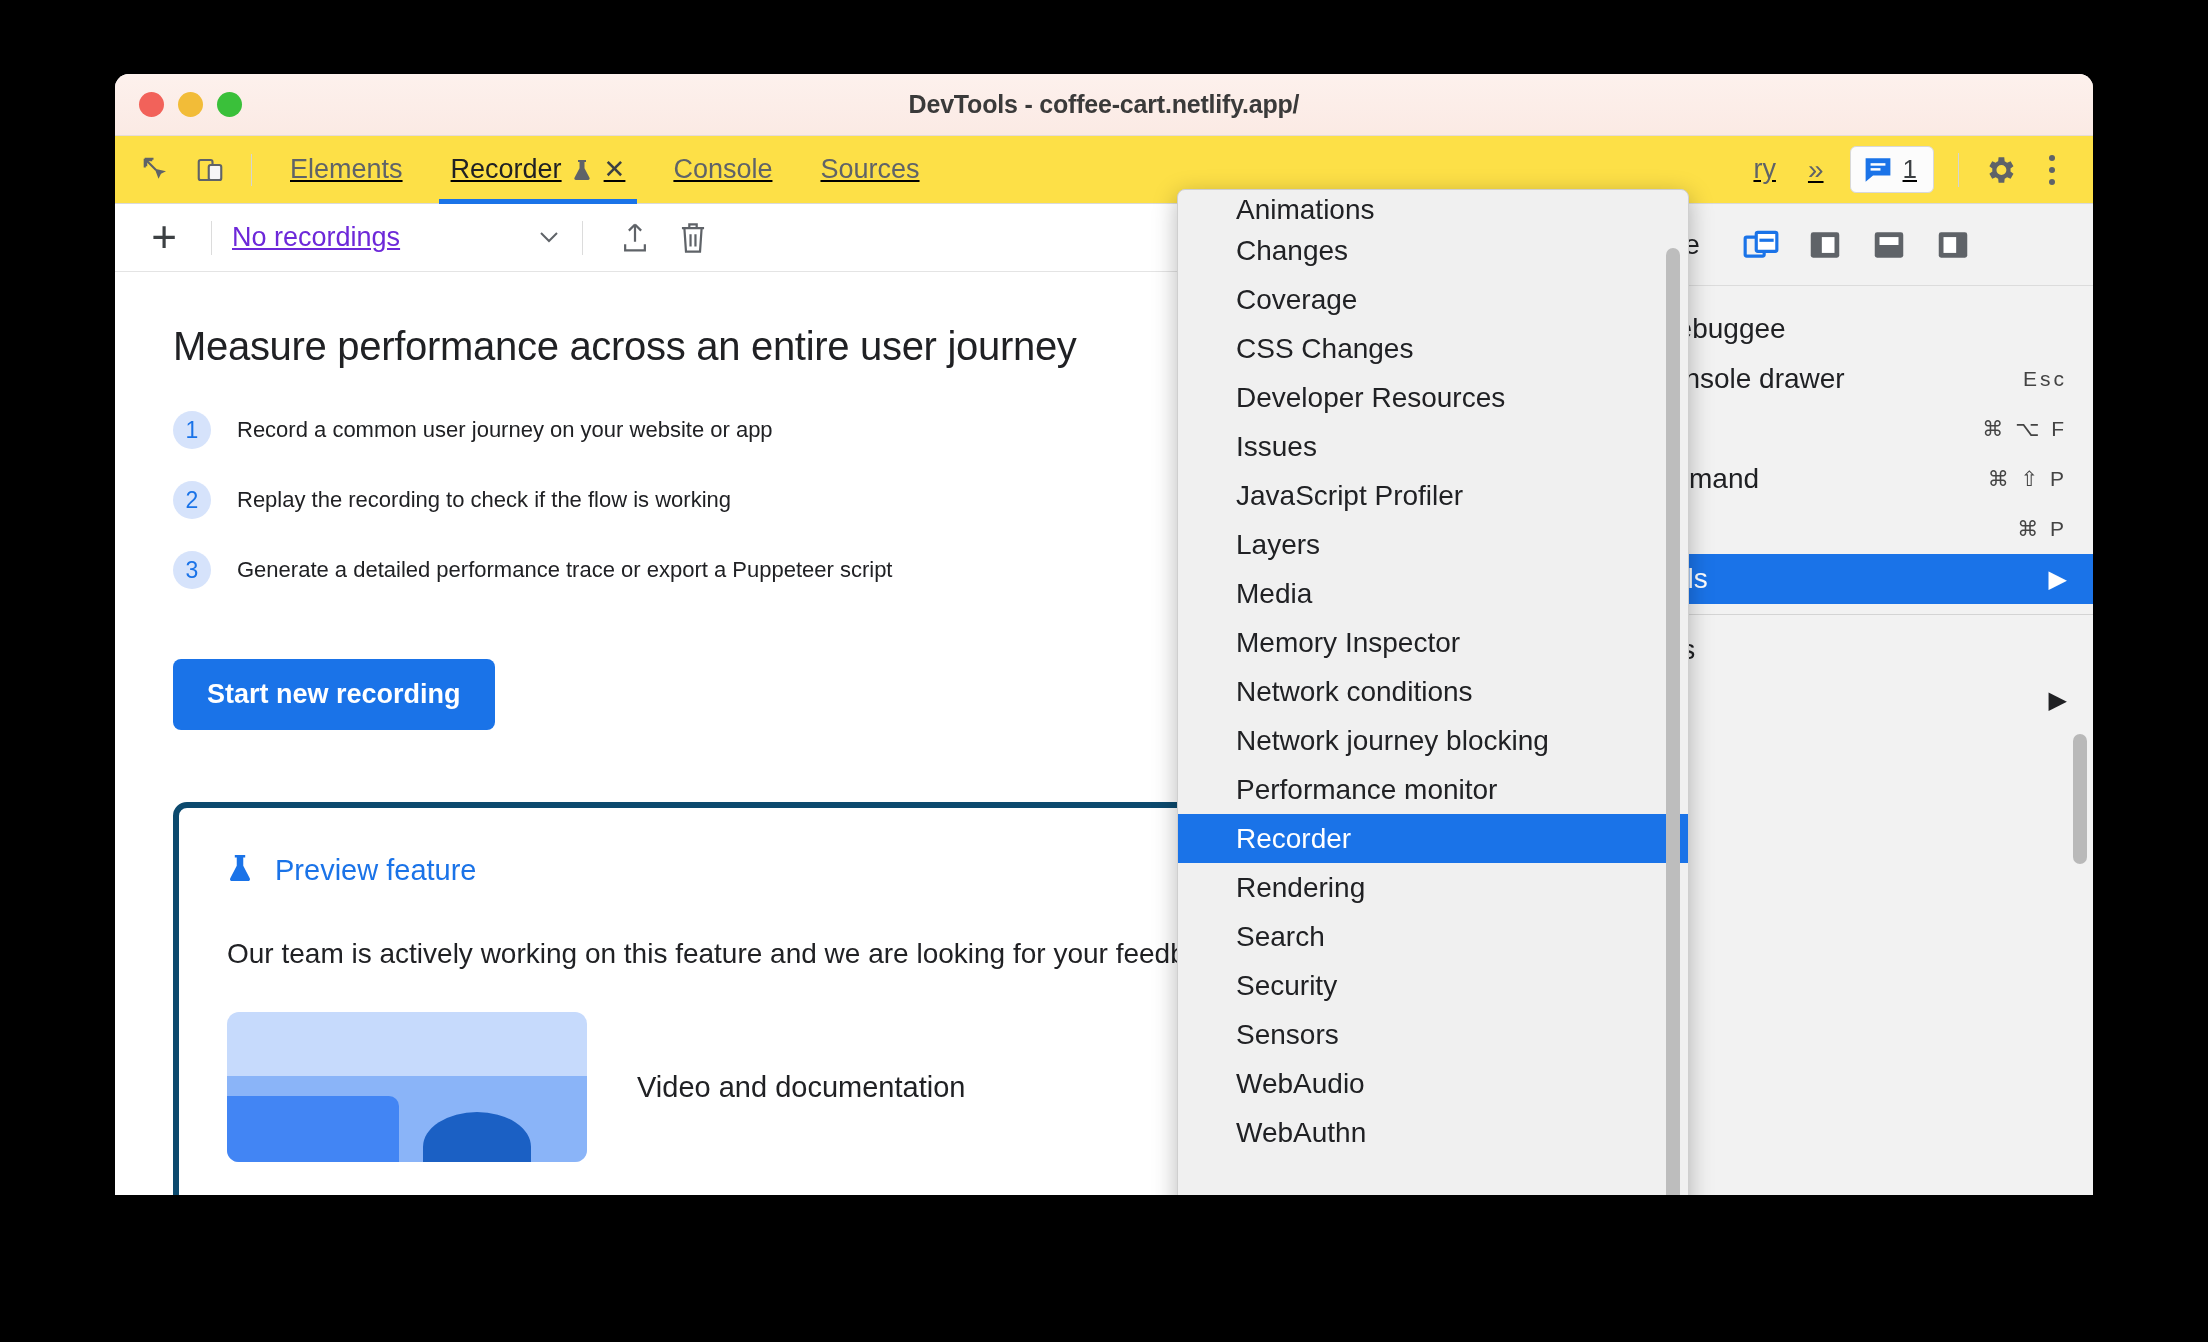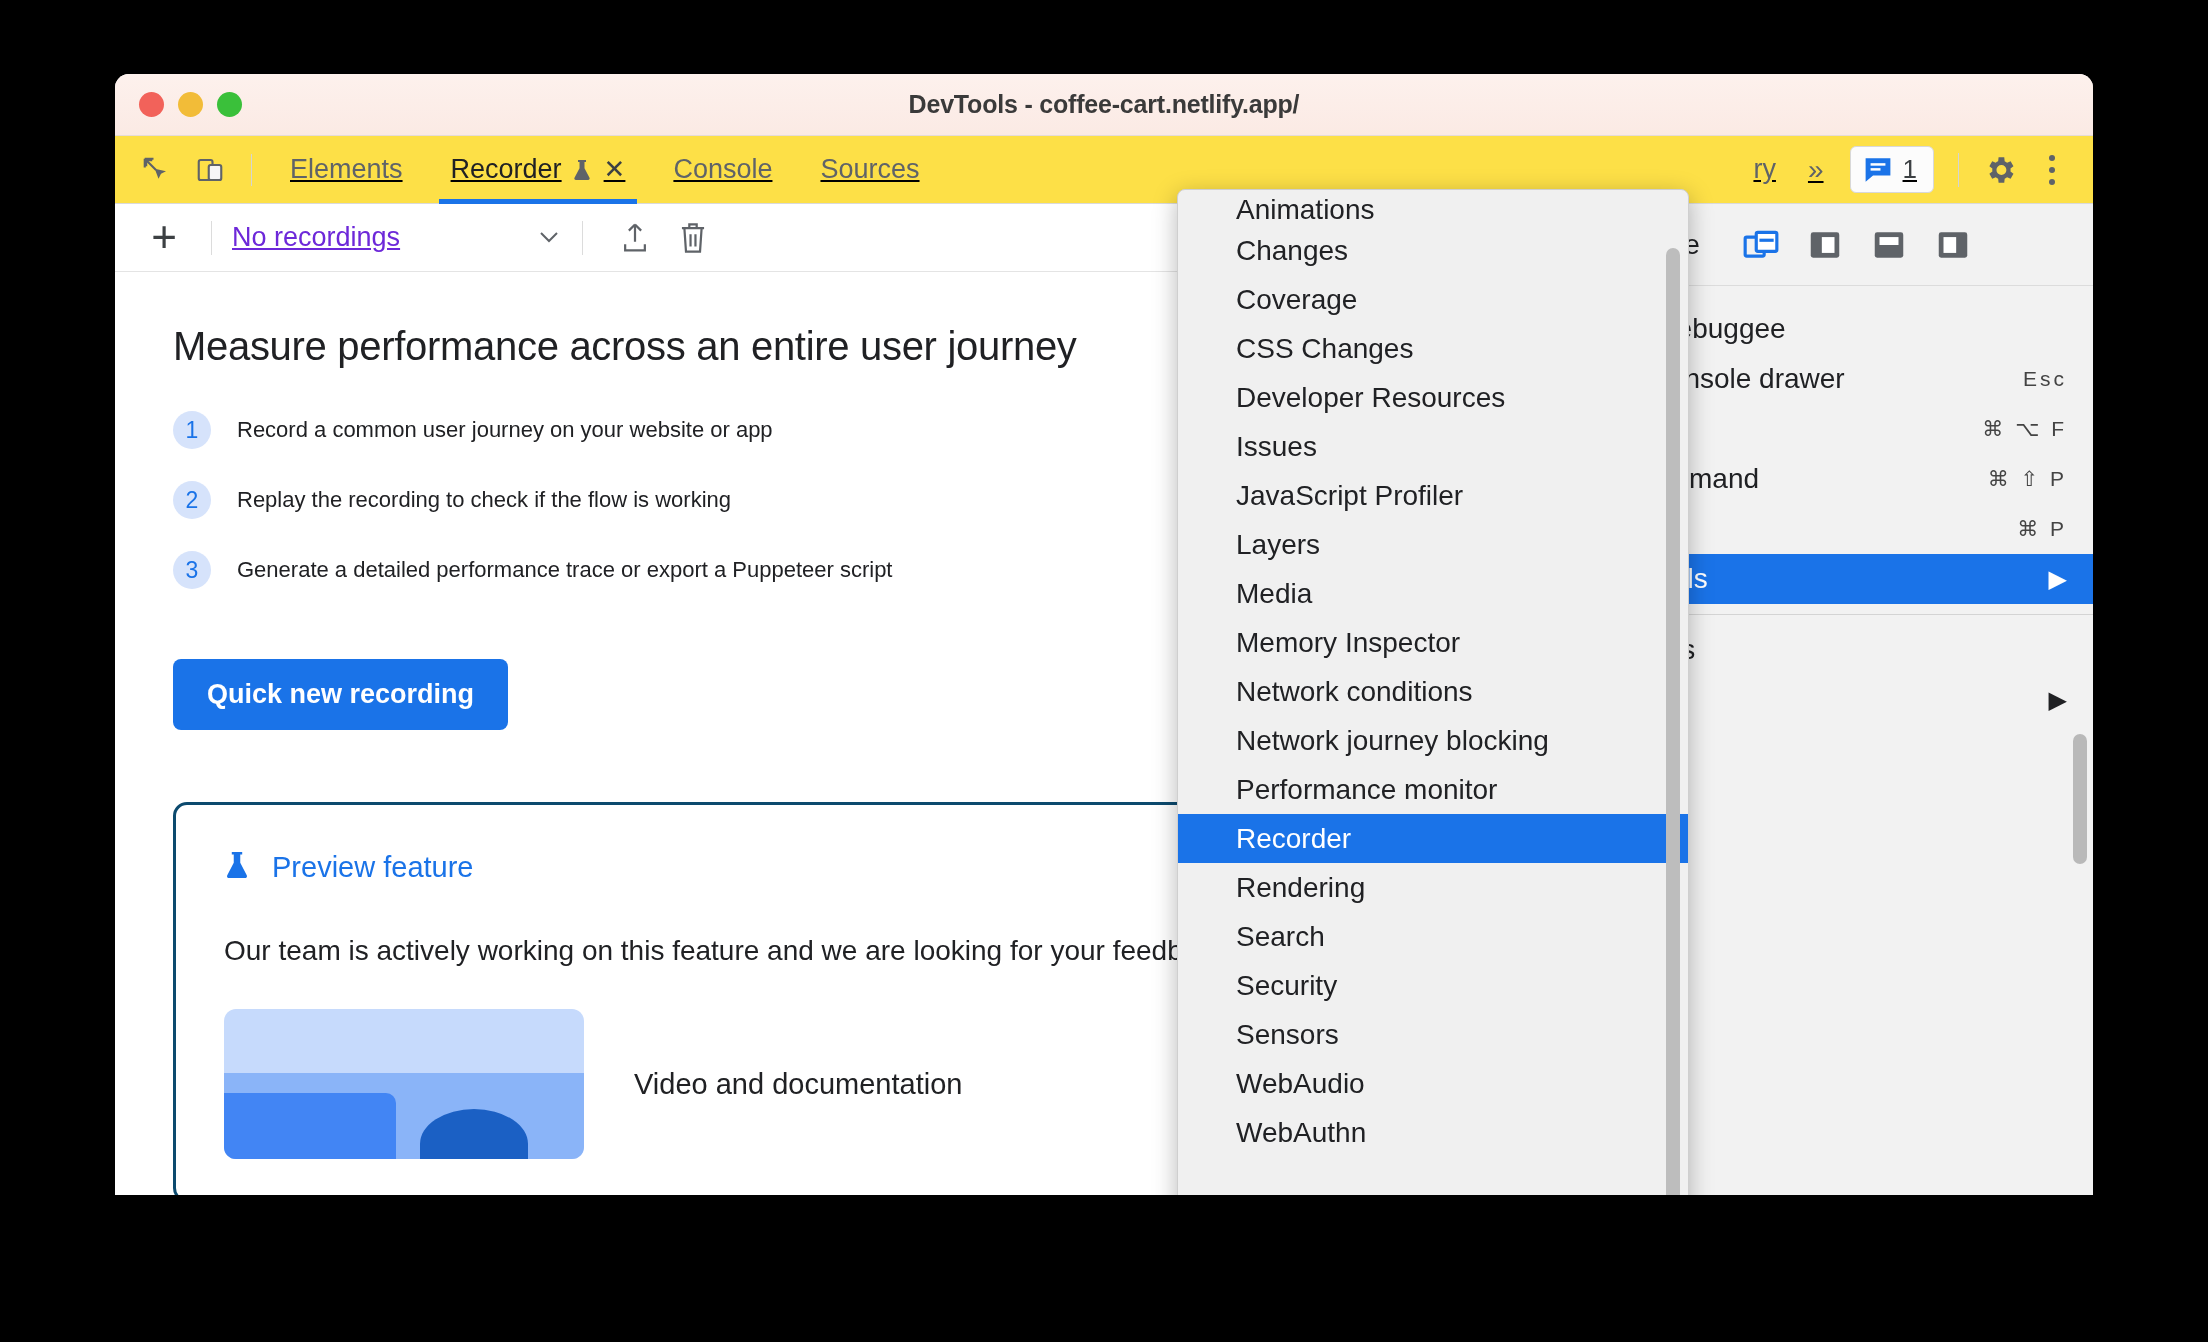--- a/index.html
+++ b/index.html
@@ -156,21 +156,21 @@
     background: #1a73e8; color: #ffffff;
     font-size: 27px; font-weight: bold;
     border: none; border-radius: 8px;
     padding: 20px 34px;
   }
 
   #preview-card {
     margin-top: 72px;
     margin-right: 0;
     width: 1830px;
-    border: 3px solid #0c4a6e;
+    border: 6px solid #0c4a6e;
     border-radius: 14px;
     background: #ffffff;
     padding: 44px 48px 40px 48px;
   }
   #preview-head { display: flex; align-items: center; gap: 22px; }
   #preview-title { font-size: 29px; color: #1a73e8; }
   #preview-body { margin-top: 50px; font-size: 28px; color: #202124; white-space: nowrap; }
   #video-row { margin-top: 42px; display: flex; align-items: center; gap: 50px; }
   #video-thumb {
     width: 360px; height: 150px; border-radius: 12px;
@@ -376,21 +376,21 @@
           <div class="step">
             <span class="step-num">2</span>
             <span class="step-text">Replay the recording to check if the flow is working</span>
           </div>
           <div class="step">
             <span class="step-num">3</span>
             <span class="step-text">Generate a detailed performance trace or export a Puppeteer script</span>
           </div>
         </div>
 
-        <button id="start-btn">Quick new recording</button>
+        <button id="start-btn">Start new recording</button>
 
         <div id="preview-card">
           <div id="preview-head">
             <span>
               <svg width="26" height="32" viewBox="0 0 20 24">
                 <path d="M6 2h8v2h-1.5v6.2l5 9.6c.6 1.2-.2 2.2-1.4 2.2H3.9c-1.2 0-2-1-1.4-2.2l5-9.6V4H6z" fill="#1a73e8"></path>
               </svg>
             </span>
             <span id="preview-title">Preview feature</span>
           </div>

